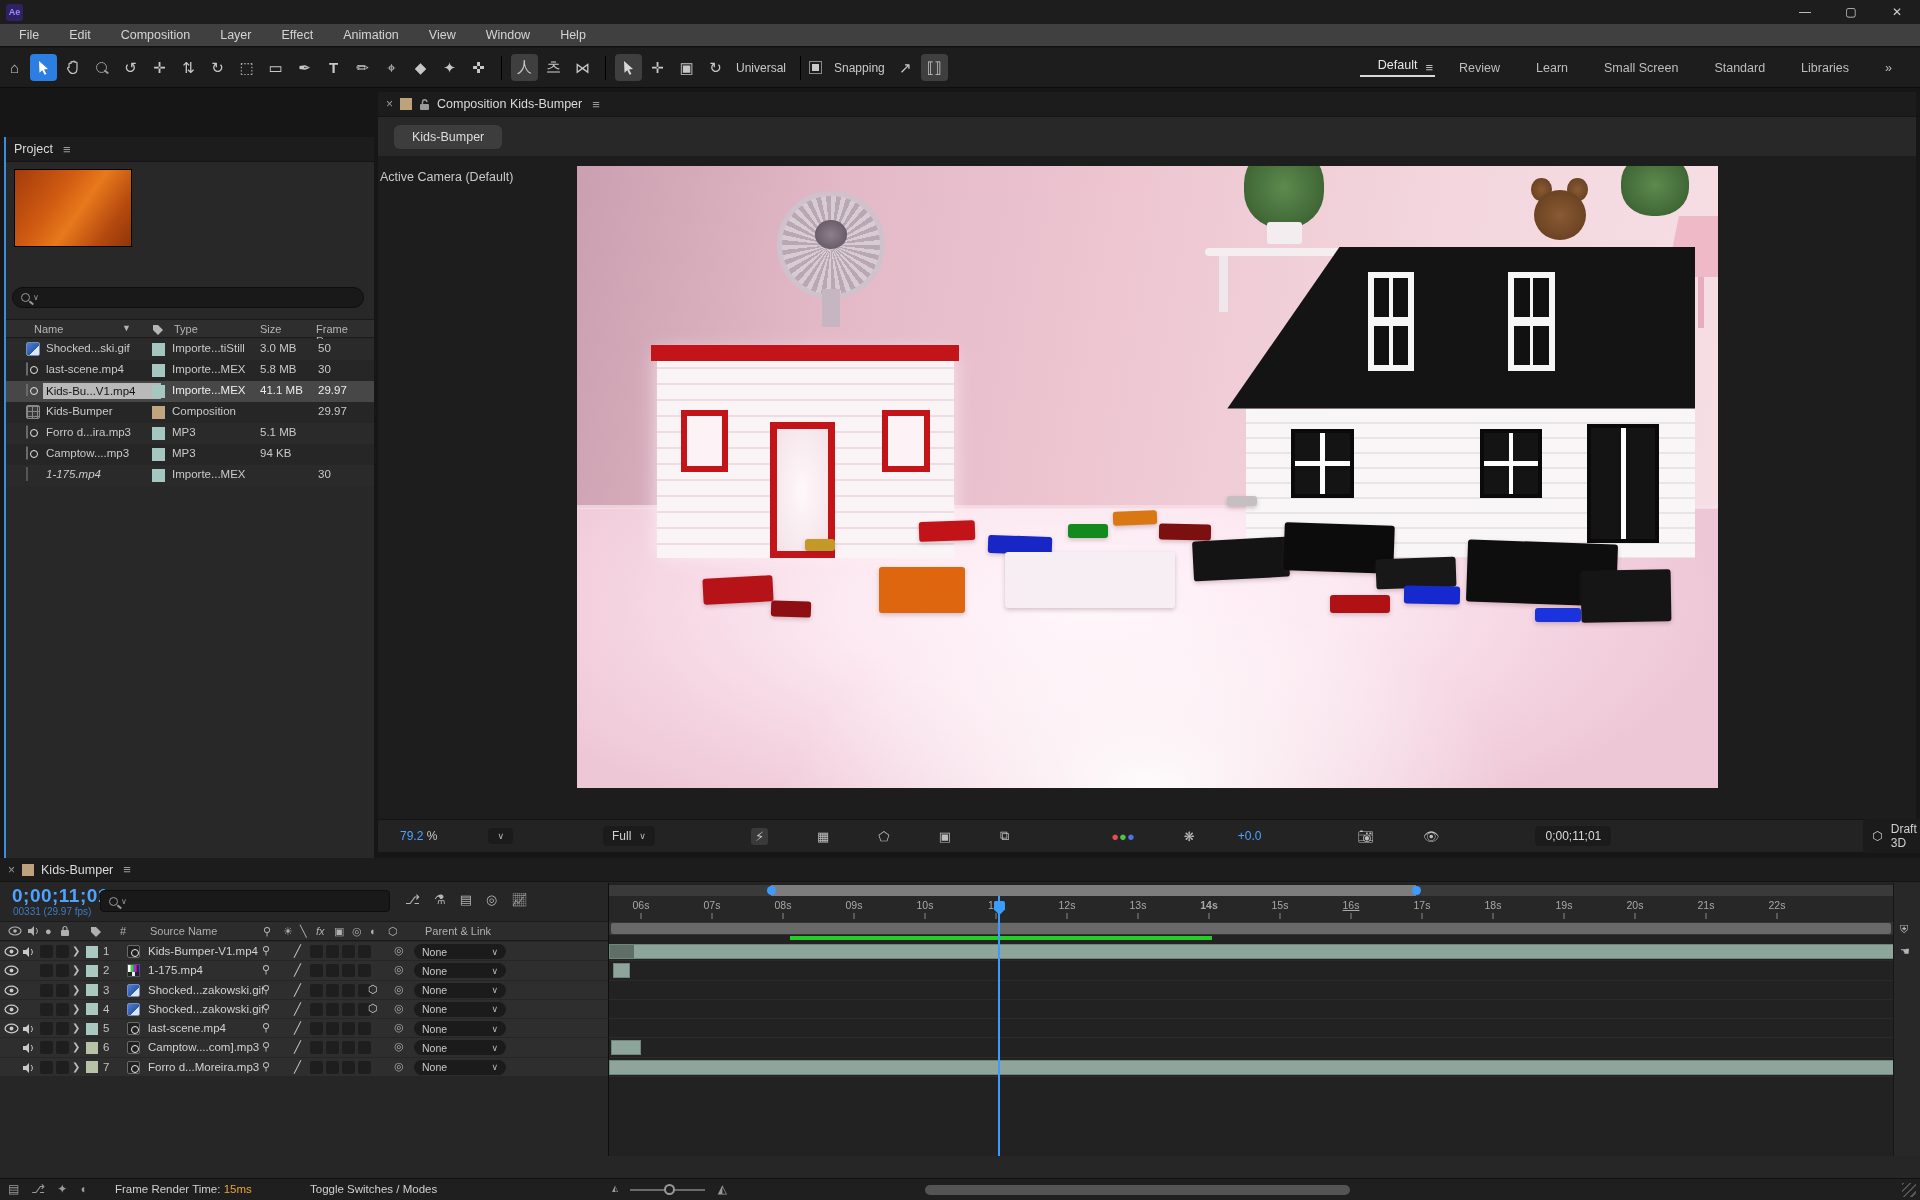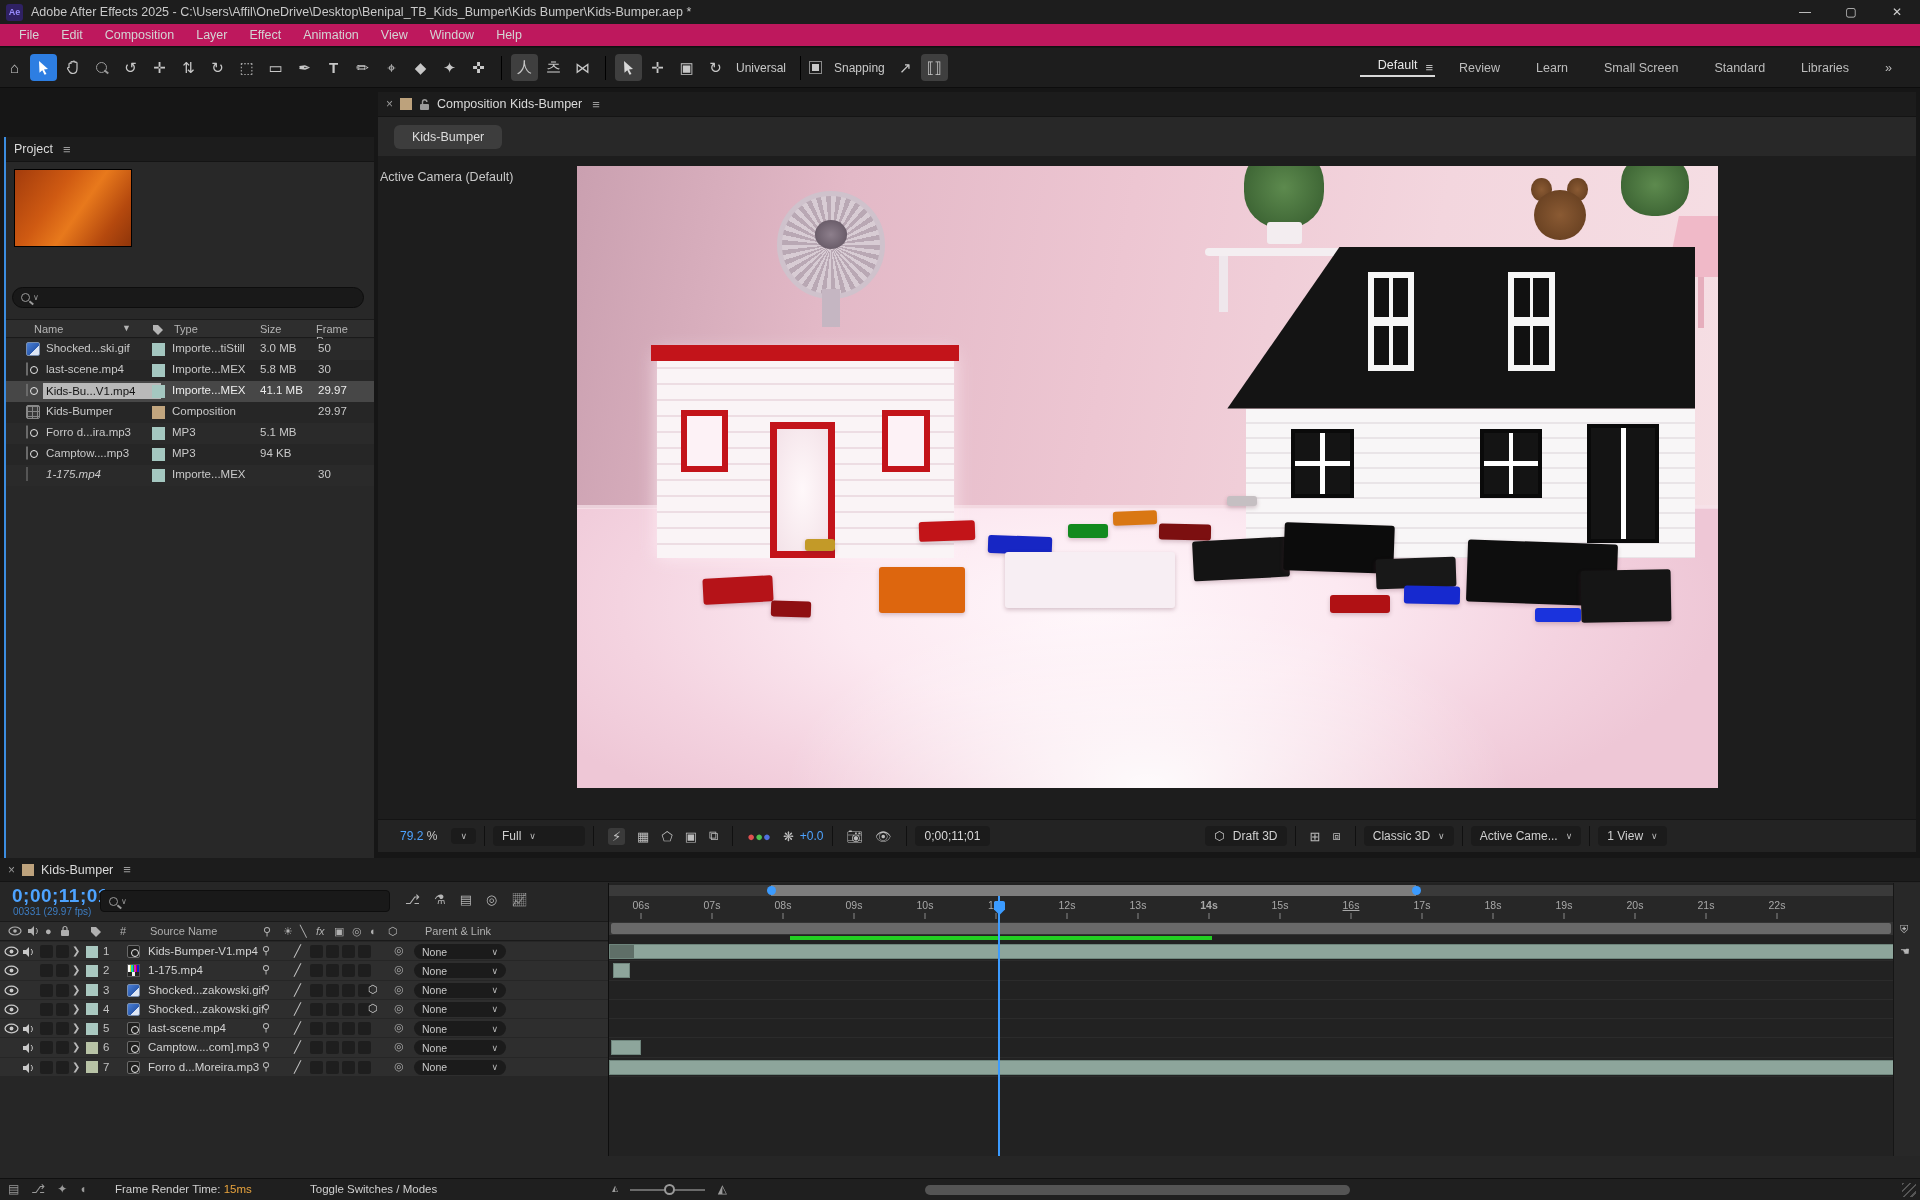--- a/index.html
+++ b/index.html
@@ -7,21 +7,21 @@
   .app { position:relative; width:1920px; height:1200px; background:#161616; overflow:hidden;
          font-family:"Liberation Sans", sans-serif; color:#cfcfcf; font-size:12px; -webkit-font-smoothing:antialiased; }
 
   
   .titlebar { position:absolute; top:0; left:0; right:0; height:24px; background:#1d1d1d; display:flex; align-items:center; }
   .ae-logo { width:17px; height:17px; margin:0 8px 0 6px; border-radius:3px; background:#2f2163; color:#9a8cff;
              font-size:9px; font-weight:bold; display:flex; align-items:center; justify-content:center; }
   .title-text { font-size:12.5px; color:#c9c9c9; }
   .win-controls { margin-left:auto; display:flex; height:100%; }
   .win-btn { width:46px; height:100%; display:flex; align-items:center; justify-content:center; color:#cfcfcf; font-size:12px; }
-  .menubar { position:absolute; top:24px; left:0; right:0; height:23px; background:#be185d; display:flex; align-items:center; gap:0; padding-left:8px; border-bottom:1px solid #111; }
+  .menubar { position:absolute; top:24px; left:0; right:0; height:23px; background:#404040; display:flex; align-items:center; gap:8px; padding-left:8px; border-bottom:1px solid #111; }
   .menu-item { padding:0 11px; font-size:12.5px; color:#d4d4d4; }
 
   .toolbar { position:absolute; top:48px; left:0; right:0; height:40px; background:#1d1d1d; display:flex; align-items:center; border-bottom:1px solid #0d0d0d; }
   .tool { width:27px; height:27px; display:flex; align-items:center; justify-content:center; color:#c7c7c7; font-size:15px; margin:0 1px; border-radius:4px; flex:none; }
   .tool.active-blue { background:#2d7ee2; color:#fff; }
   .tool.active-gray { background:#3f3f3f; }
   .tb-div { width:1px; height:24px; background:#000; margin:0 8px; flex:none; }
   .tb-label { font-size:12px; color:#c9c9c9; margin:0 6px; white-space:nowrap; }
   .checkbox { width:13px; height:13px; border:1px solid #8a8a8a; background:#1d1d1d; display:inline-block; margin-right:6px; position:relative; }
   .checkbox.checked::after { content:""; position:absolute; inset:2px; background:#c9c9c9; }
@@ -110,21 +110,21 @@
   .plant { position:absolute; border-radius:45%; background:radial-gradient(#5d8a4e,#33592c); }
   .pot { position:absolute; background:#f3edf0; border-radius:3px; }
   .teddy { position:absolute; left:83%; top:2%; width:6.5%; height:13%; }
   .teddy .b { position:absolute; border-radius:50%; background:radial-gradient(#8a5a33,#5f3a1d); }
   .lamp { position:absolute; left:95.5%; top:8%; width:6%; height:18%; }
   .lamp .shade { position:absolute; width:100%; height:55%; background:#f0b9c8; clip-path:polygon(18% 0, 82% 0, 100% 100%, 0 100%); }
   .lamp .pole { position:absolute; left:46%; top:55%; width:8%; height:45%; background:#e6aebd; }
   .brick { position:absolute; border-radius:3px; box-shadow:0 2px 4px rgba(90,40,60,.25); }
   .glow { position:absolute; left:18%; bottom:0; width:64%; height:30%; background:radial-gradient(ellipse at 50% 100%, rgba(255,255,255,.9), rgba(255,255,255,0) 70%); }
 
-  .comp-bottom { position:absolute; bottom:0; left:0; right:0; height:33px; background:#232323; border-top:1px solid #141414; display:flex; align-items:center; font-size:12px; }
+  .comp-bottom { position:absolute; bottom:0; left:0; right:0; height:33px; background:#232323; border-top:1px solid #141414; display:flex; align-items:center; font-size:12px;gap:37px; }
   .cb-item { white-space:nowrap; color:#c9c9c9; }
   .blue { color:#4da3ff; }
   .dd-box { background:#1b1b1b; border-radius:4px; padding:3px 9px; display:flex; align-items:center; gap:8px; color:#d0d0d0; }
   .chev { font-size:9px; color:#b9b9b9; }
   .cb-icon { color:#bdbdbd; font-size:13px; margin:0 6px; }
   .cb-div { width:1px; height:20px; background:#101010; margin:0 8px; }
   .tc-box { background:#1b1b1b; border-radius:4px; padding:3px 10px; color:#dadada; }
 
   
   #timeline-panel { left:0; top:858px; width:1920px; height:320px; background:#262626; }
@@ -185,21 +185,20 @@
 
   svg { display:block; }
 </style>
 </head>
 <body>
 
 <div class="app">
 
   <div class="titlebar">
     <div class="ae-logo">Ae</div>
-    <div class="title-text">Adobe After Effects 2025 - C:\Users\Affil\OneDrive\Desktop\Benipal_TB_Kids_Bumper\Kids Bumper\Kids-Bumper.aep *</div>
     <div class="win-controls">
       <div class="win-btn">—</div>
       <div class="win-btn">▢</div>
       <div class="win-btn">✕</div>
     </div>
   </div>
 
   <div class="menubar" id="menubar">
       <span class="menu-item">File</span>
       <span class="menu-item">Edit</span>

